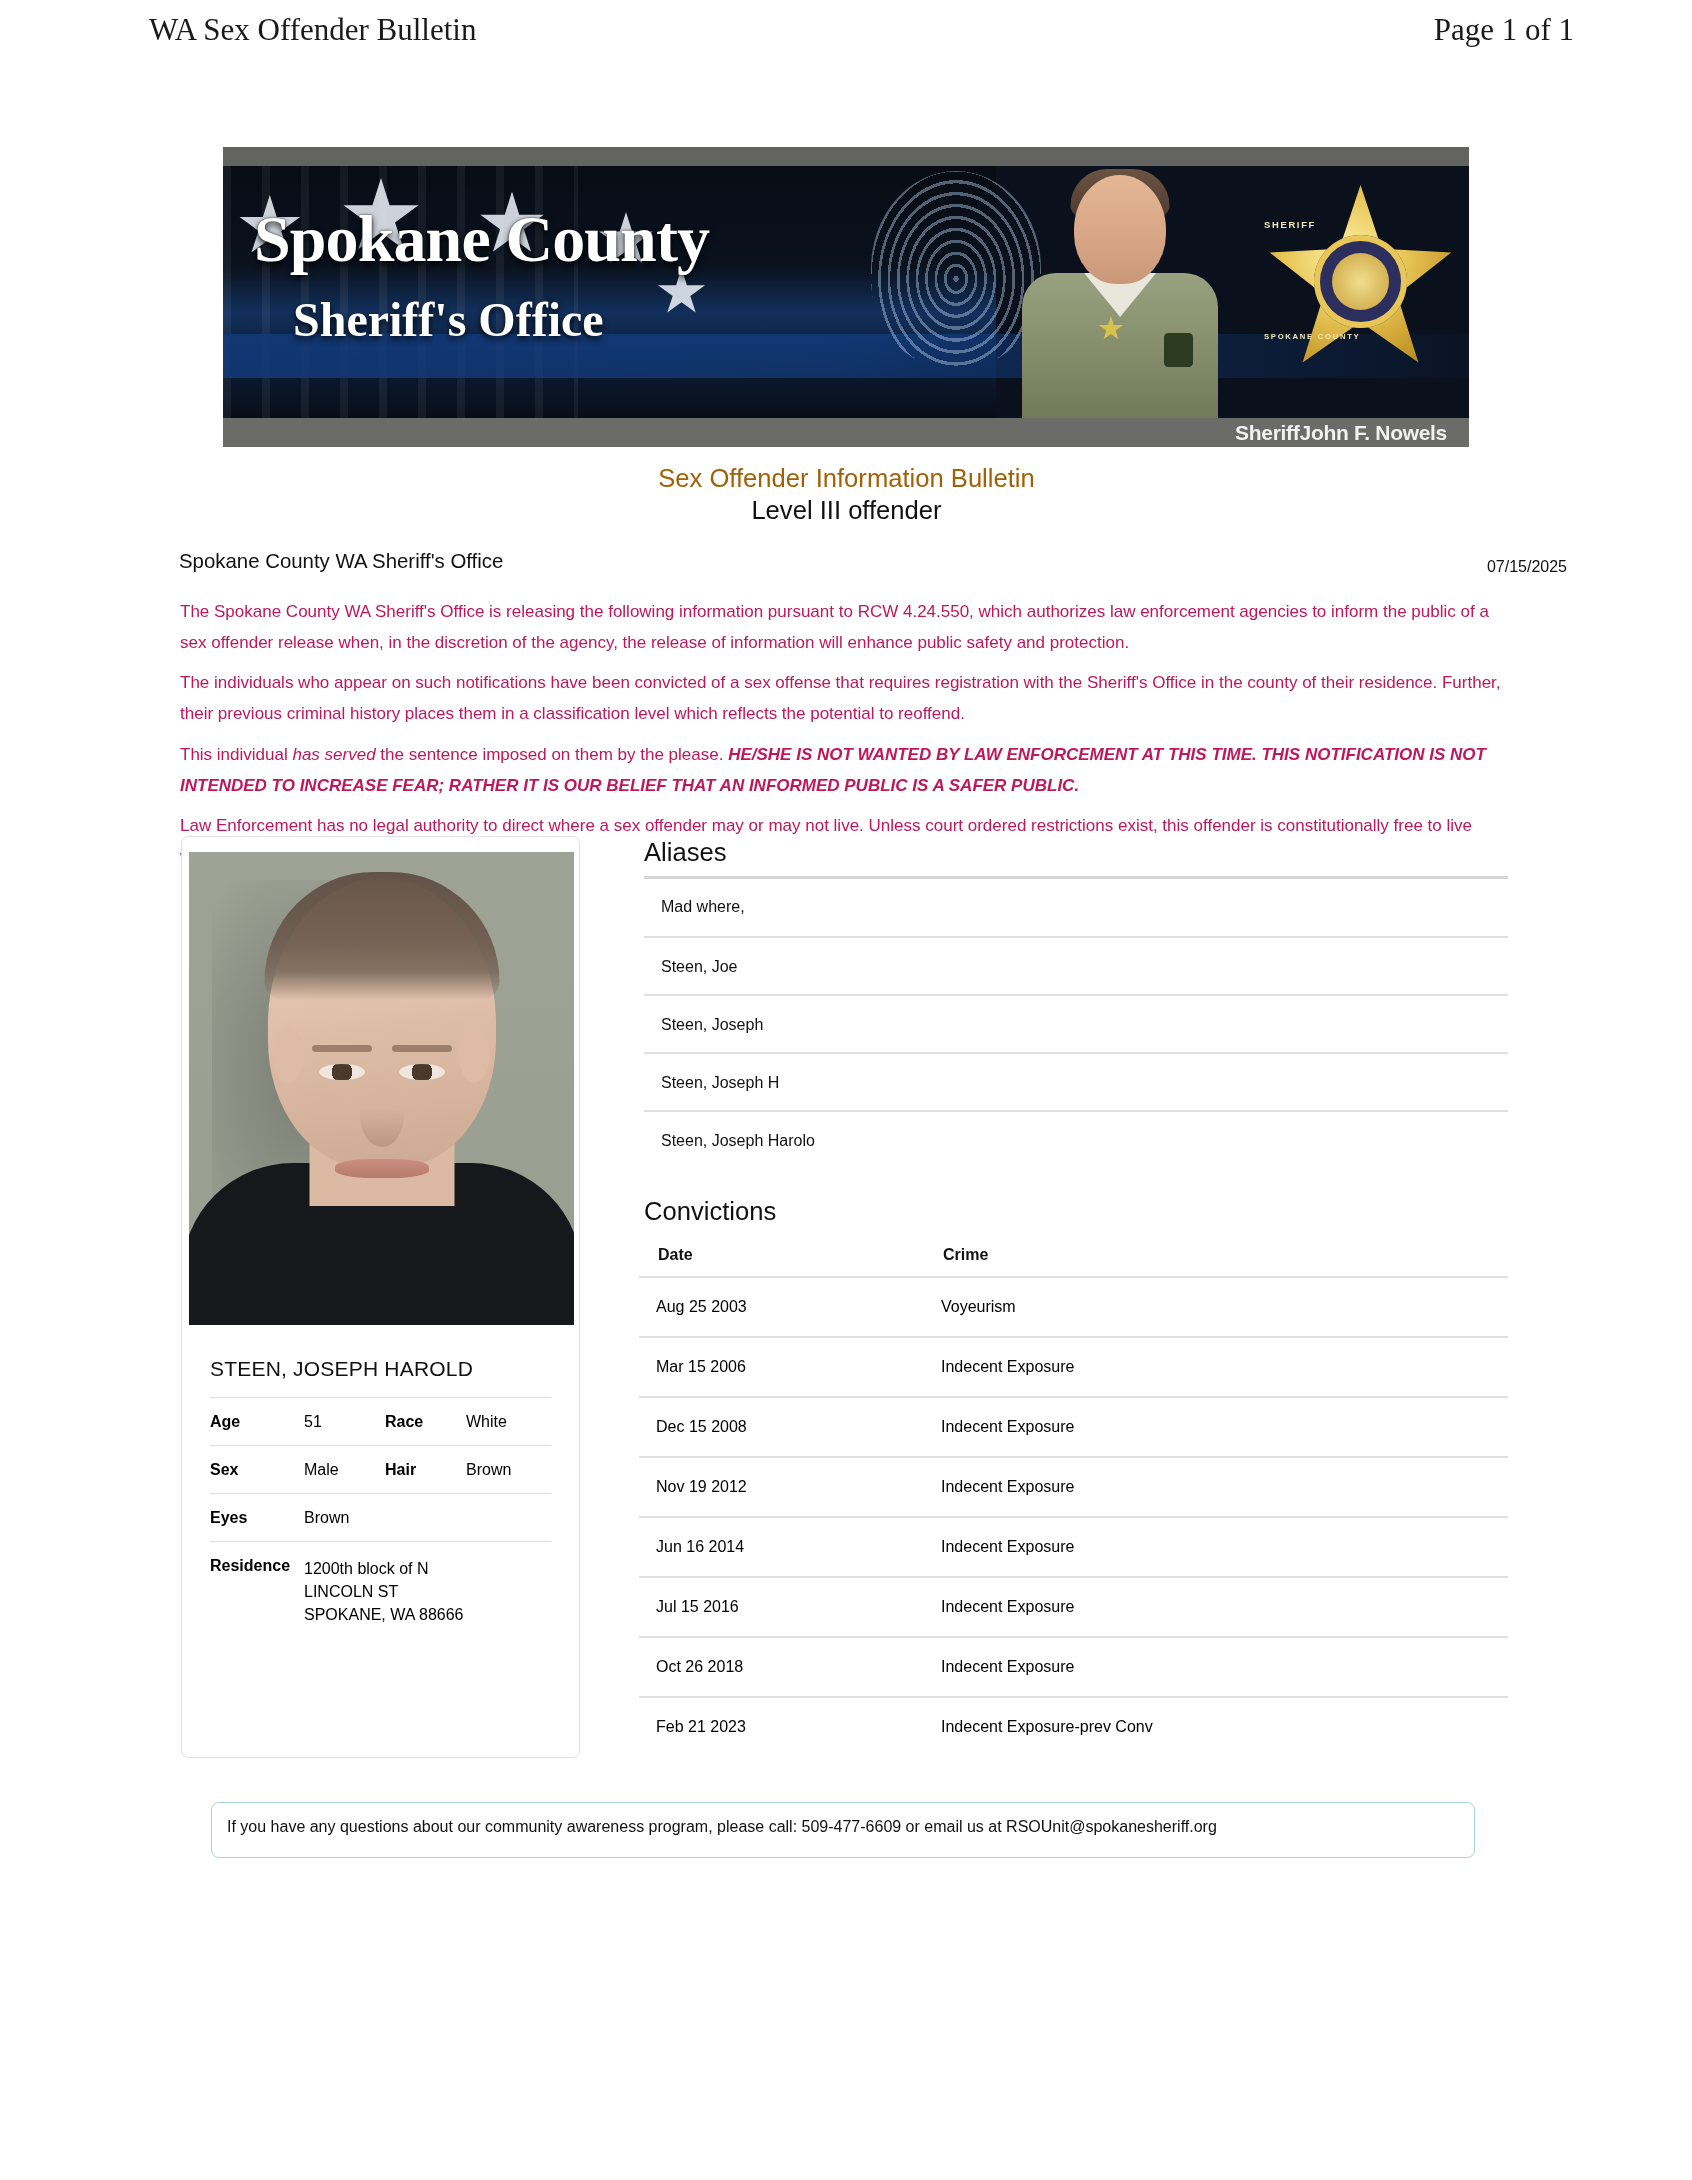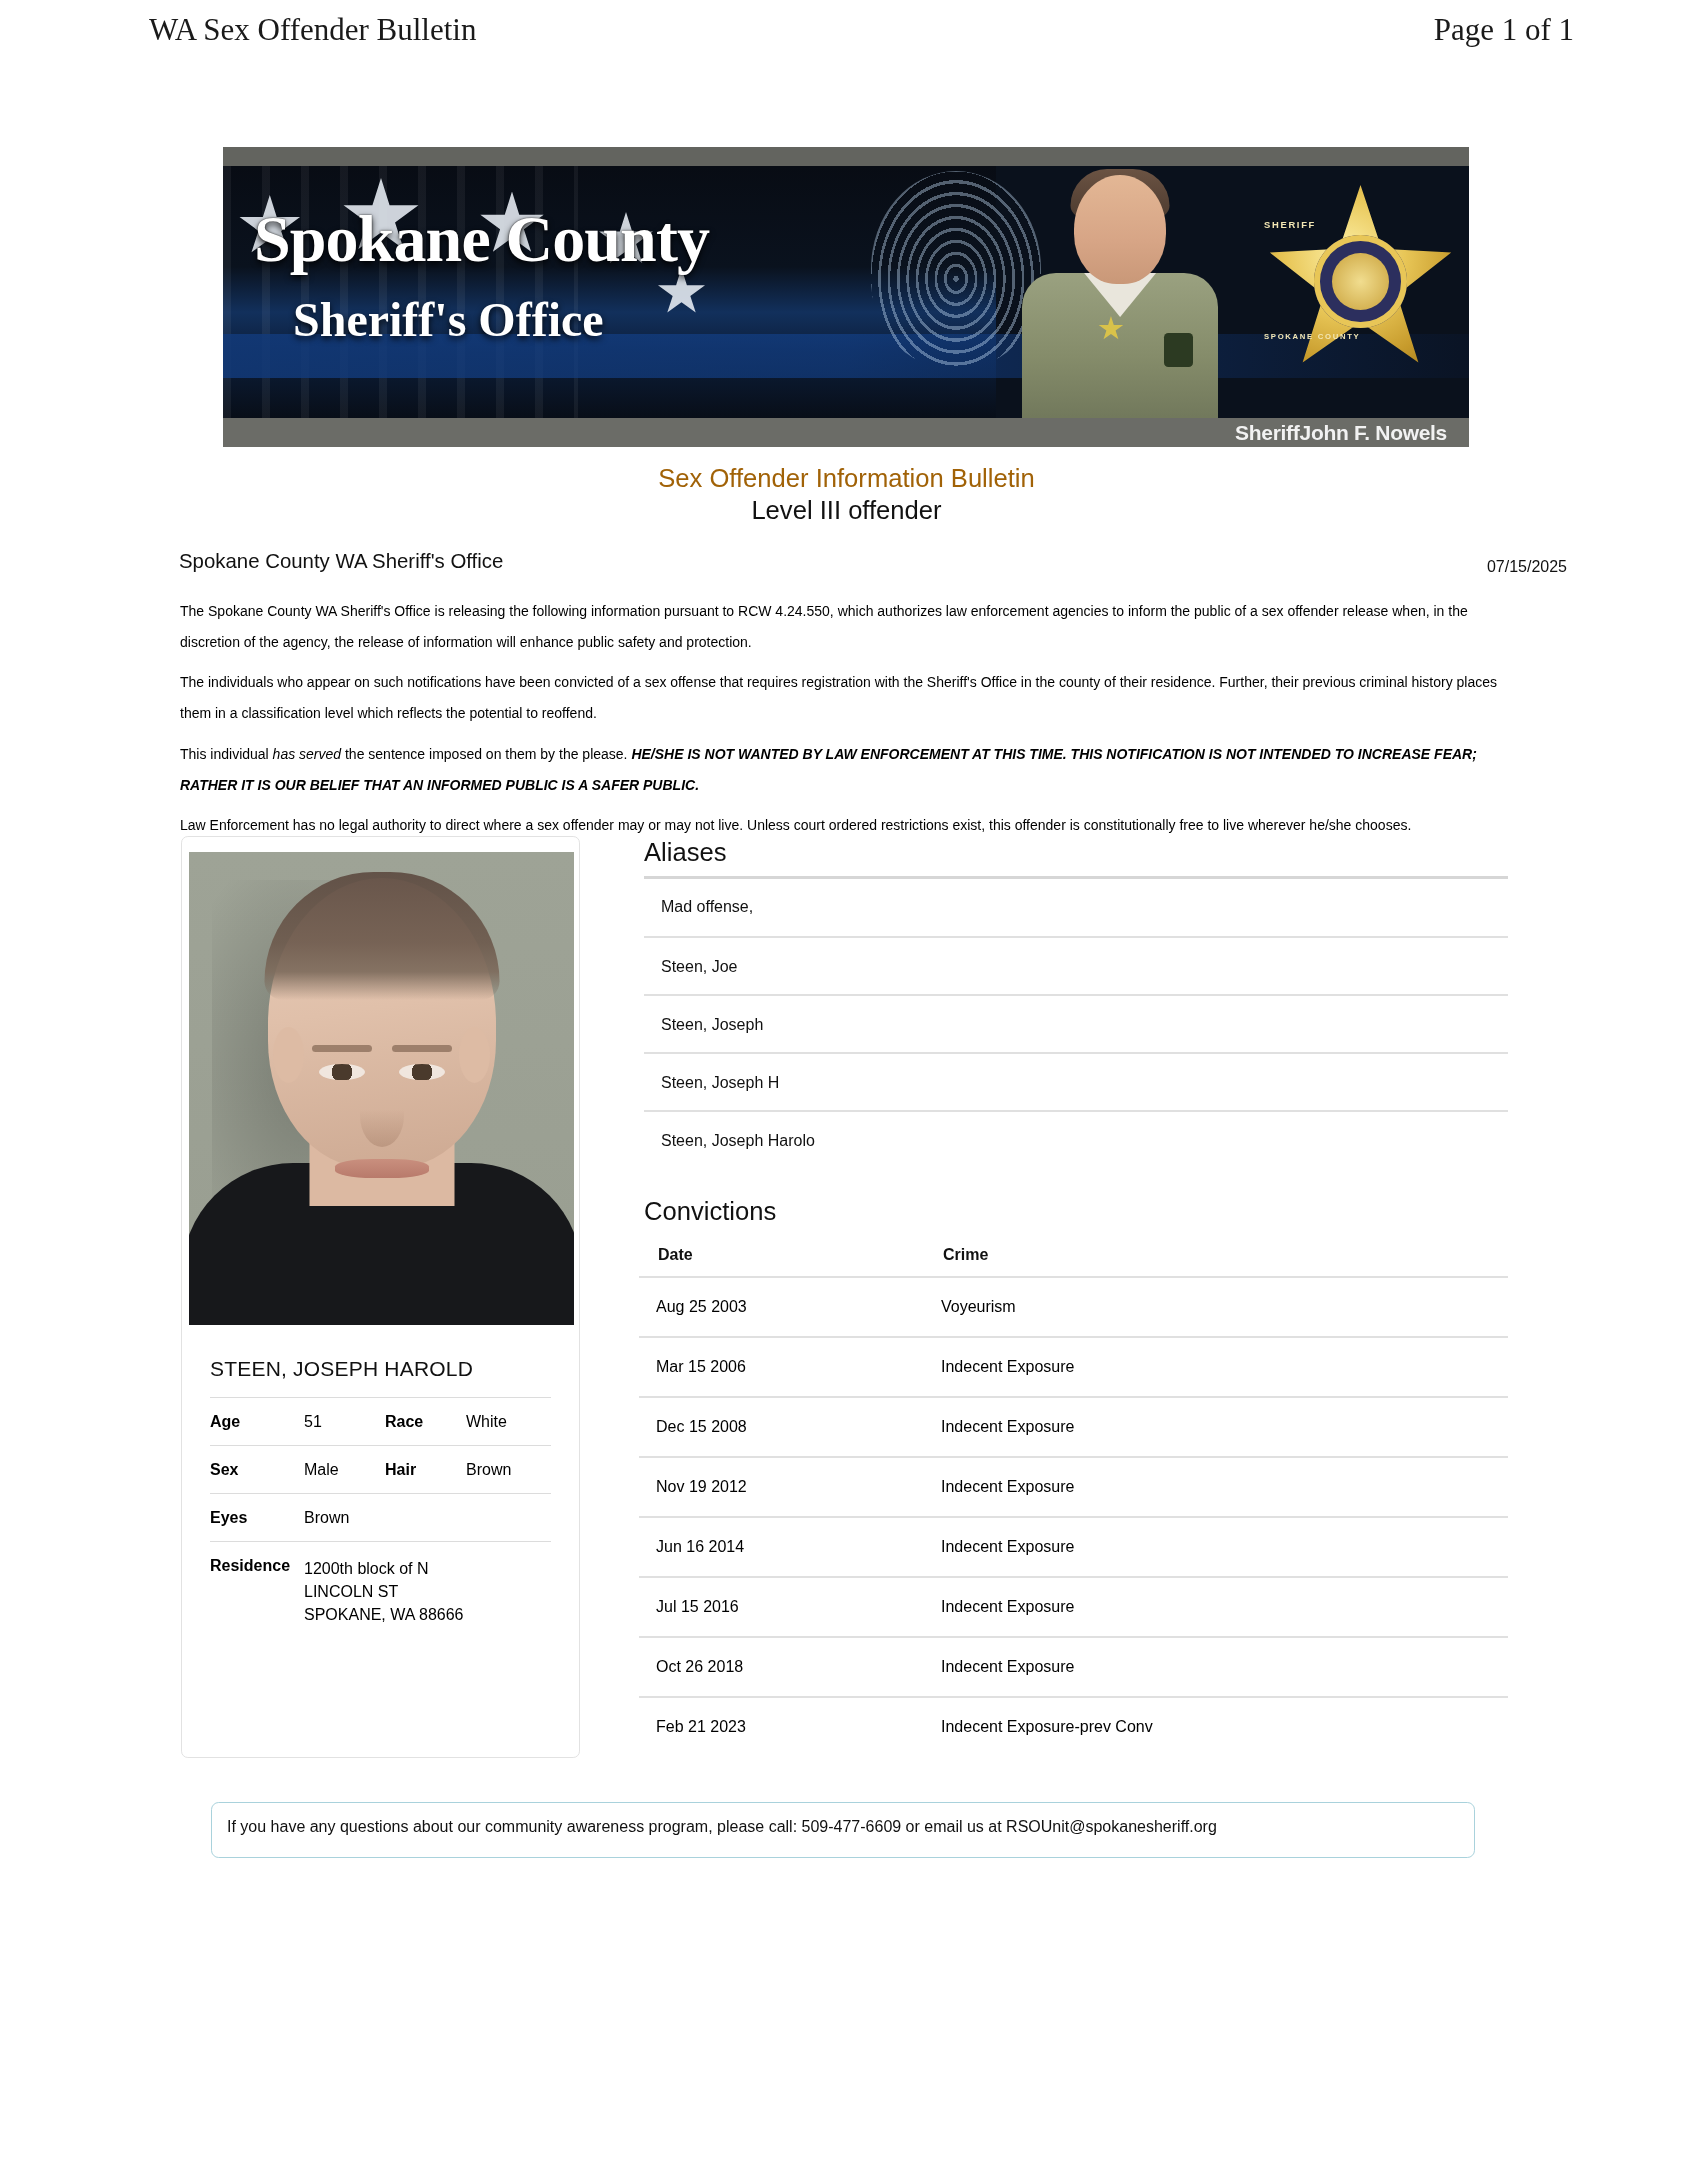--- a/index.html
+++ b/index.html
@@ -192,23 +192,23 @@
   }
   .doc-date {
     position:absolute; right:126px; top:558px;
     font-size:16px; color:#111;
   }
 
   
   .narrative {
     position:absolute; left:180px; top:596px;
     width:1340px;
-    font-size:14px;
+    font-size:17px;
     line-height:31px;
-    color:#000000;
+    color:#be185d;
   }
   .narrative p { margin:0 0 9.4px 0; }
   .narrative em { font-style:italic; }
   .narrative .shout {
     font-style:italic; font-weight:bold;
   }
 
   
   .offender-card {
     position:absolute; left:181px; top:836px;
@@ -455,21 +455,21 @@
       <td class="addr" colspan="3">1200th block of N
 LINCOLN ST
 SPOKANE, WA 88666</td>
     </tr>
   </tbody>
     </table>
 
   <div class="sec-heading" style="left:644px; top:838px;">Aliases</div>
   <div class="sec-rule" style="left:644px; top:876px; width:864px;"></div>
   <div class="rowlist" style="left:644px; top:878px; width:864px;">
-    <div class="row">Mad offense,</div>
+    <div class="row">Mad where,</div>
     <div class="row">Steen, Joe</div>
     <div class="row">Steen, Joseph</div>
     <div class="row">Steen, Joseph H</div>
     <div class="row">Steen, Joseph Harolo</div>
   </div>
 
   <div class="sec-heading" style="left:644px; top:1197px;">Convictions</div>
   <div class="conv-head" style="left:658px; top:1246px;">Date</div>
   <div class="conv-head" style="left:943px; top:1246px;">Crime</div>
 

